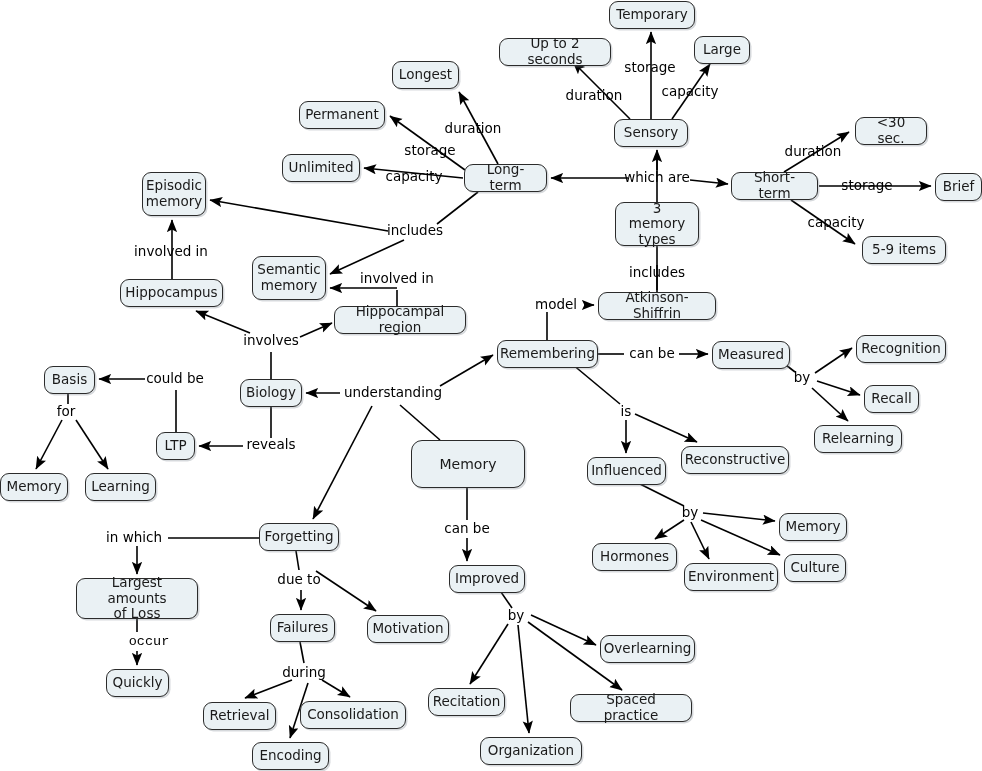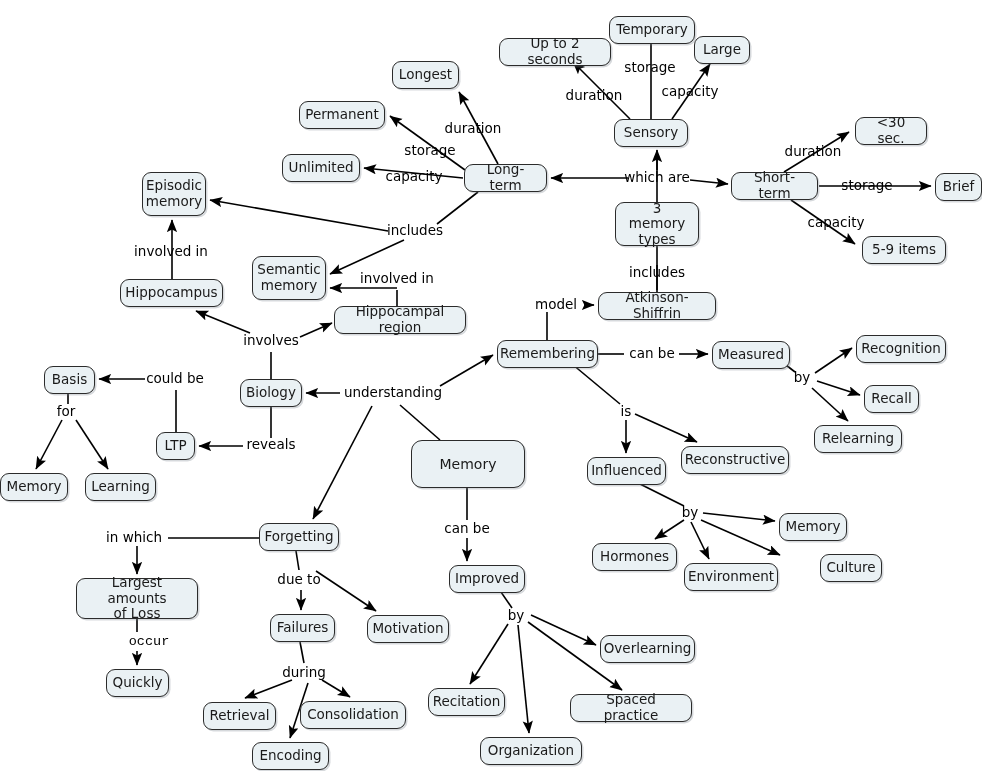--- a/index.html
+++ b/index.html
@@ -140,21 +140,21 @@
         <polyline points="528,622 622,690" class="edge-line" marker-end="url(#arrowhead)"></polyline>
         <polyline points="531,615 596,645" class="edge-line" marker-end="url(#arrowhead)"></polyline>
       </g>
   </svg>
   <div id="nodes-layer">
       <div class="node root" style="left: 411px; top: 440px; width: 114px; height: 48px;">Memory</div>
       <div class="node" style="left: 615px; top: 202px; width: 84px; height: 44px;">3 memory
 types</div>
       <div class="node" style="left: 614px; top: 119px; width: 74px; height: 28px;">Sensory</div>
       <div class="node" style="left: 499px; top: 38px; width: 112px; height: 28px;">Up to 2 seconds</div>
-      <div class="node" style="left: 609px; top: 16px; width: 86px; height: 28px;">Temporary</div>
+      <div class="node" style="left: 609px; top: 1px; width: 86px; height: 28px;">Temporary</div>
       <div class="node" style="left: 694px; top: 36px; width: 56px; height: 28px;">Large</div>
       <div class="node" style="left: 731px; top: 172px; width: 87px; height: 28px;">Short-term</div>
       <div class="node" style="left: 855px; top: 117px; width: 72px; height: 28px;">&lt;30 sec.</div>
       <div class="node" style="left: 935px; top: 173px; width: 47px; height: 28px;">Brief</div>
       <div class="node" style="left: 862px; top: 236px; width: 84px; height: 28px;">5-9 items</div>
       <div class="node" style="left: 464px; top: 164px; width: 83px; height: 28px;">Long-term</div>
       <div class="node" style="left: 392px; top: 61px; width: 67px; height: 28px;">Longest</div>
       <div class="node" style="left: 299px; top: 101px; width: 86px; height: 28px;">Permanent</div>
       <div class="node" style="left: 282px; top: 154px; width: 78px; height: 28px;">Unlimited</div>
       <div class="node" style="left: 142px; top: 172px; width: 64px; height: 44px;">Episodic
@@ -172,21 +172,21 @@
       <div class="node" style="left: 497px; top: 340px; width: 101px; height: 28px;">Remembering</div>
       <div class="node" style="left: 712px; top: 341px; width: 78px; height: 28px;">Measured</div>
       <div class="node" style="left: 856px; top: 335px; width: 90px; height: 28px;">Recognition</div>
       <div class="node" style="left: 864px; top: 385px; width: 55px; height: 28px;">Recall</div>
       <div class="node" style="left: 814px; top: 425px; width: 88px; height: 28px;">Relearning</div>
       <div class="node" style="left: 681px; top: 446px; width: 108px; height: 28px;">Reconstructive</div>
       <div class="node" style="left: 587px; top: 457px; width: 79px; height: 28px;">Influenced</div>
       <div class="node" style="left: 592px; top: 543px; width: 85px; height: 28px;">Hormones</div>
       <div class="node" style="left: 684px; top: 563px; width: 94px; height: 28px;">Environment</div>
       <div class="node" style="left: 779px; top: 513px; width: 68px; height: 28px;">Memory</div>
-      <div class="node" style="left: 784px; top: 554px; width: 62px; height: 28px; margin-left: 36px;">Culture</div>
+      <div class="node" style="left: 784px; top: 554px; width: 62px; height: 28px;">Culture</div>
       <div class="node" style="left: 259px; top: 523px; width: 80px; height: 28px;">Forgetting</div>
       <div class="node" style="left: 76px; top: 578px; width: 122px; height: 41px;">Largest amounts
 of Loss</div>
       <div class="node" style="left: 106px; top: 669px; width: 63px; height: 28px;">Quickly</div>
       <div class="node" style="left: 270px; top: 614px; width: 65px; height: 28px;">Failures</div>
       <div class="node" style="left: 367px; top: 615px; width: 82px; height: 28px;">Motivation</div>
       <div class="node" style="left: 203px; top: 702px; width: 73px; height: 28px;">Retrieval</div>
       <div class="node" style="left: 300px; top: 701px; width: 106px; height: 28px;">Consolidation</div>
       <div class="node" style="left: 252px; top: 742px; width: 77px; height: 28px;">Encoding</div>
       <div class="node" style="left: 449px; top: 565px; width: 76px; height: 28px;">Improved</div>

